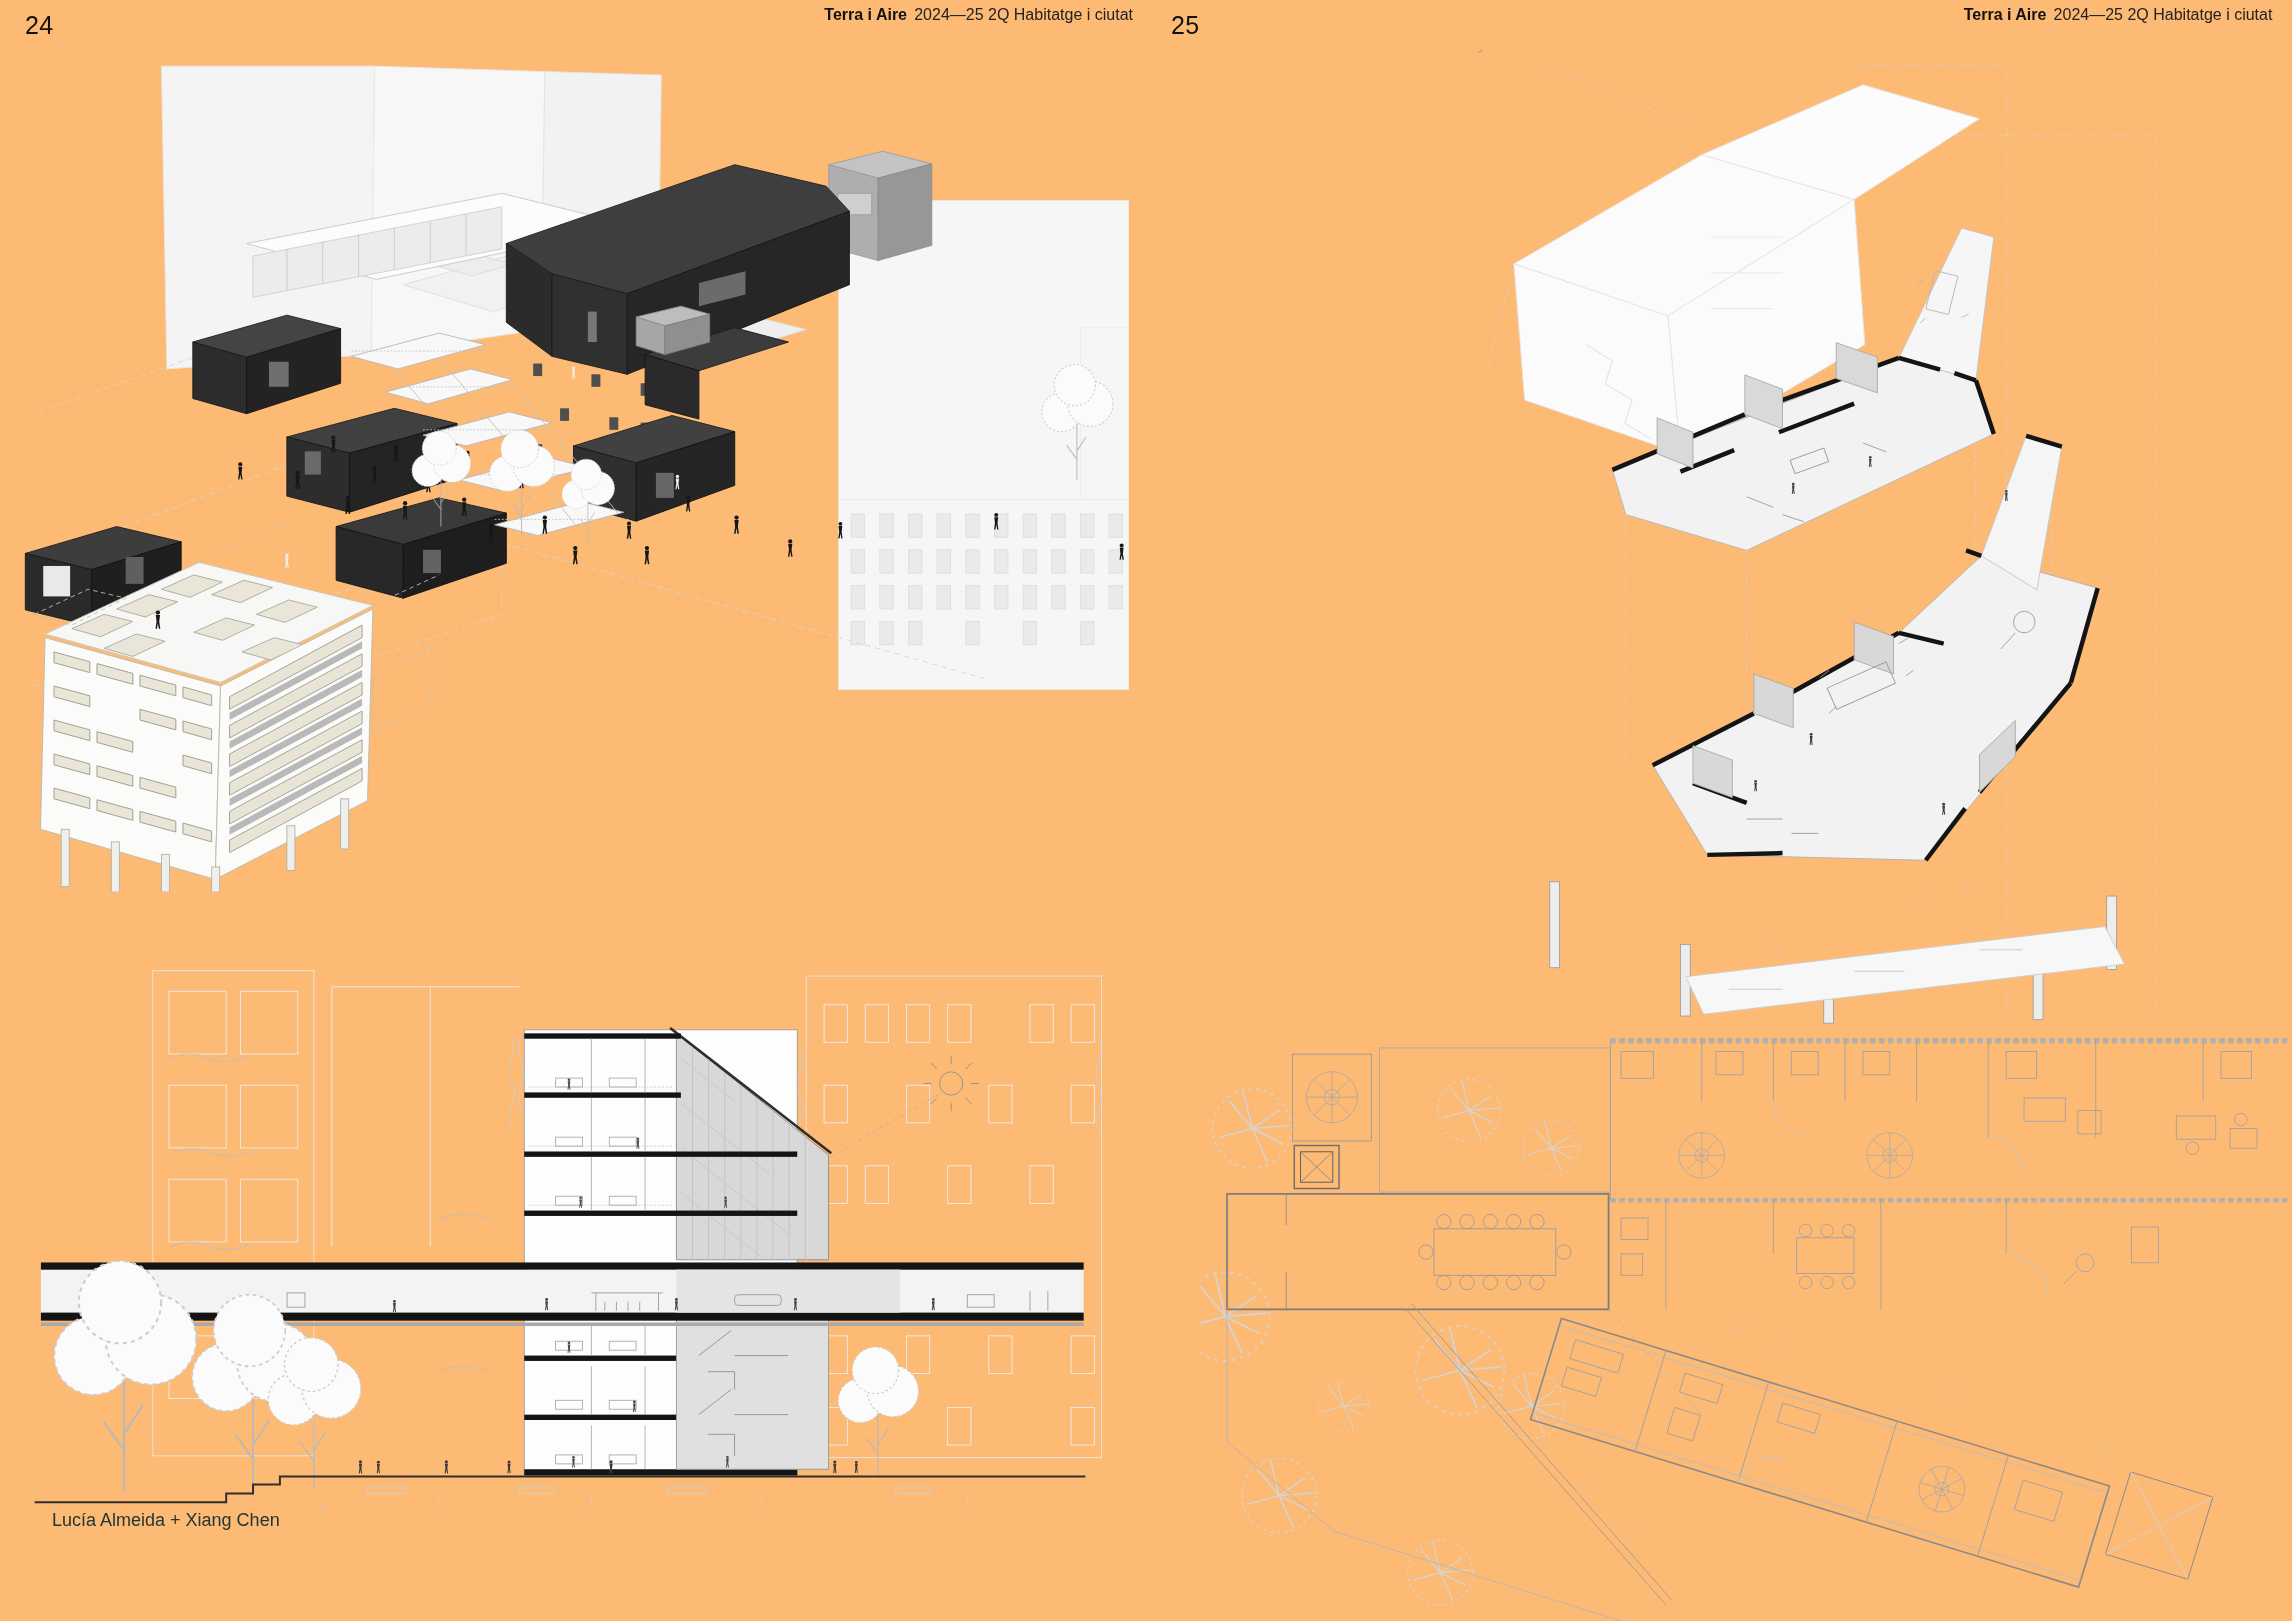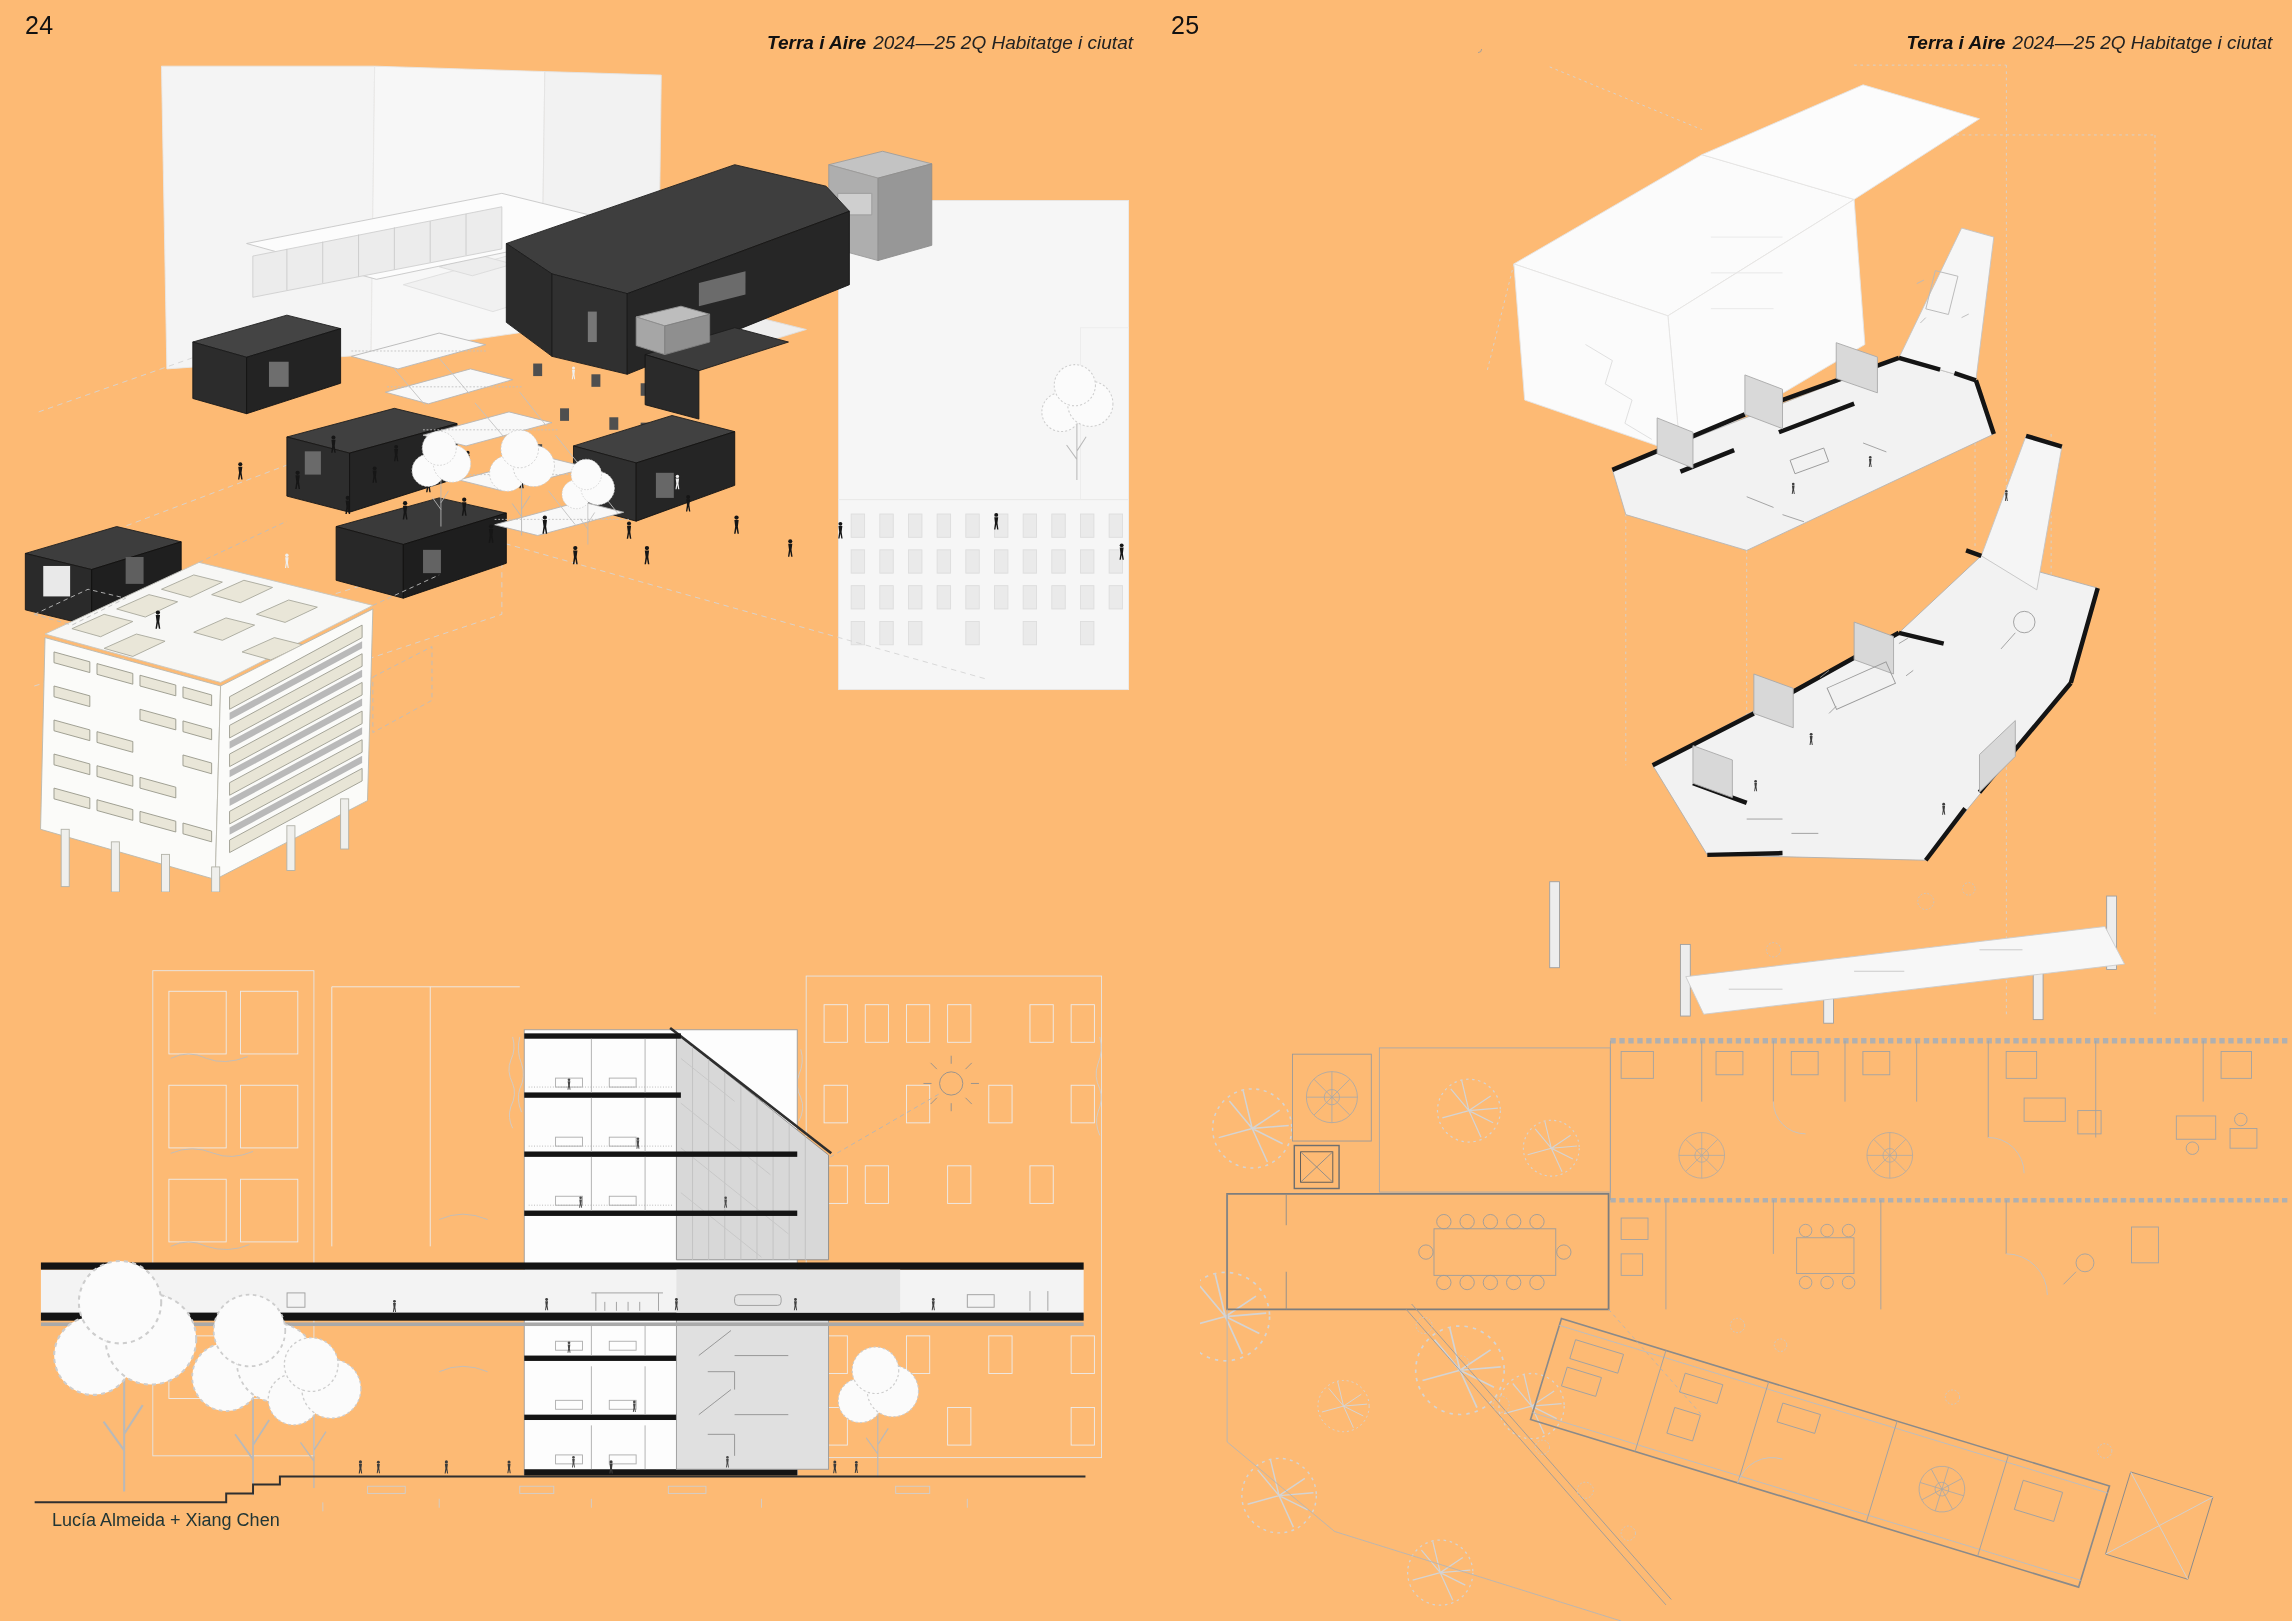--- a/index.html
+++ b/index.html
@@ -1,21 +1,21 @@
 <!DOCTYPE html>
 <html style="font-size:14.3px"><head>
 <meta charset="utf-8">
 <style>
   html,body{margin:0;padding:0;background:#ffffff;}
   .spread{position:relative;width:2293px;height:1621px;background:#fdba74;overflow:hidden;
           font-family:"Liberation Sans", sans-serif;color:#1a1a1a;}
   .pageno{position:absolute;font-size:25px;font-weight:400;color:#111;letter-spacing:0.4px;}
   .pageno.left{left:25px;top:10.7px;}
   .pageno.right{left:1171px;top:10.7px;}
-  .runhead{position:absolute;top:32px;font-size:19px;color:#222;white-space:nowrap;font-style:italic;}
+  .runhead{position:absolute;top:6px;font-size:16px;color:#222;white-space:nowrap;}
   .runhead .tb{font-weight:700;color:#111;margin-right:7.2px;}
   .runhead.hleft{right:1160px;}
   .runhead.hright{right:20.6px;}
   .fig{position:absolute;}
   .fig svg{display:block;}
   .credit{position:absolute;left:52px;top:1510px;font-size:18px;color:#223635;}
   .hiddefs{position:absolute;width:0;height:0;overflow:hidden;}
 </style>
 </head>
 <body>

